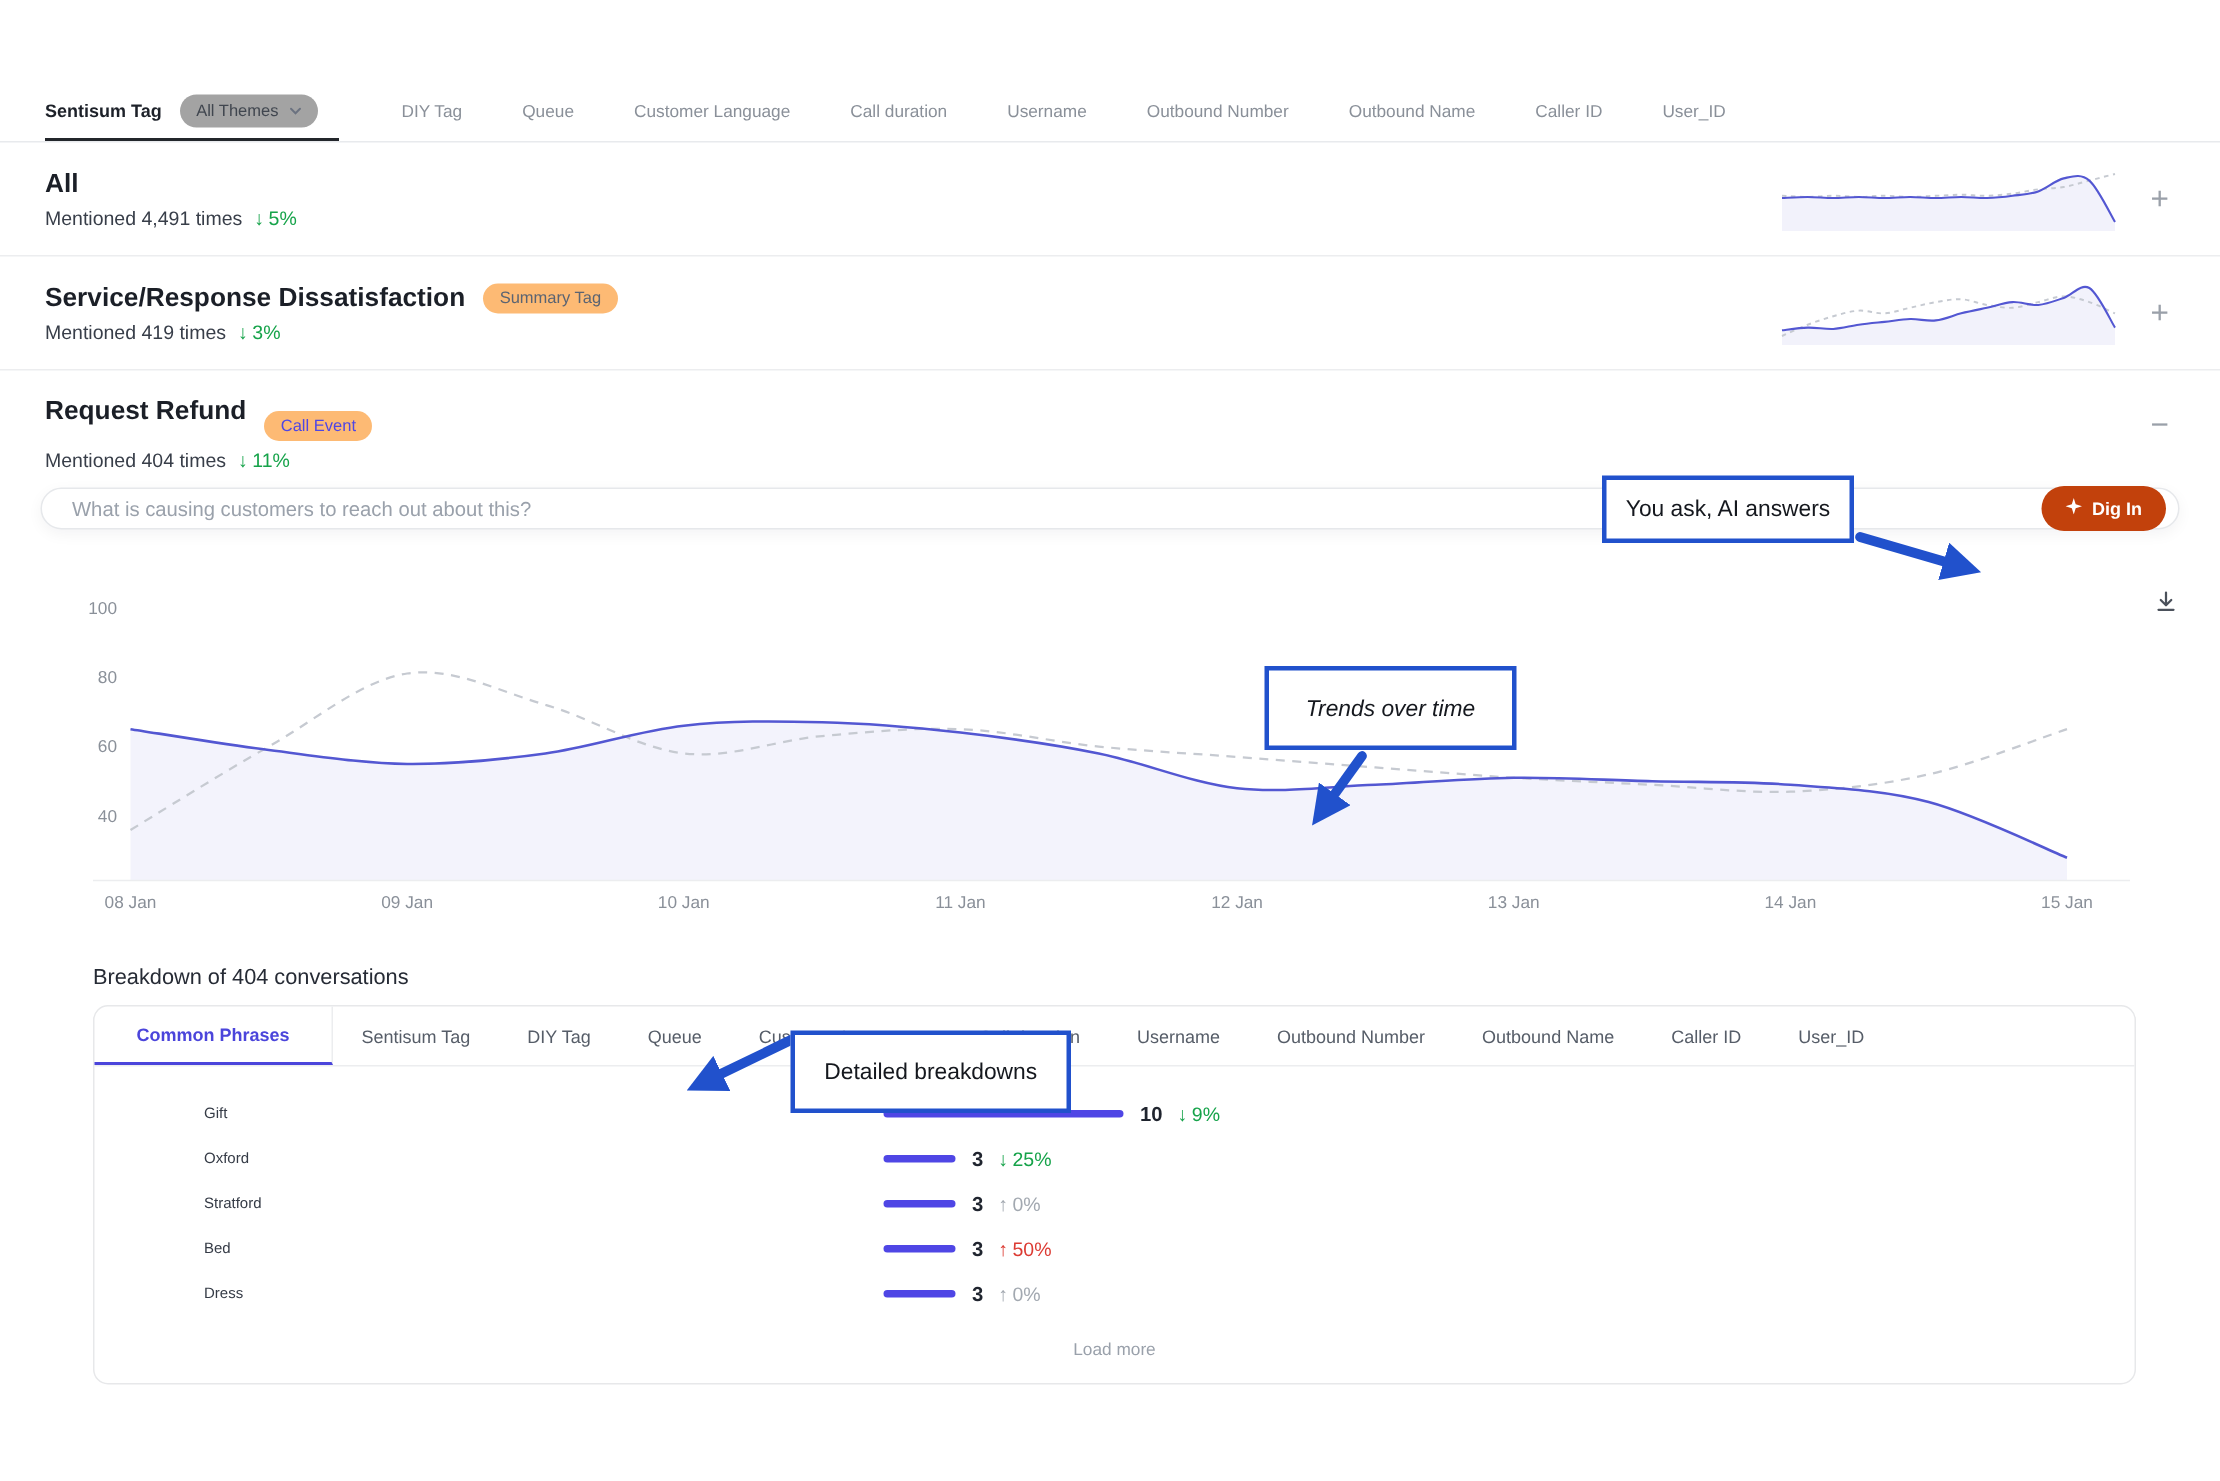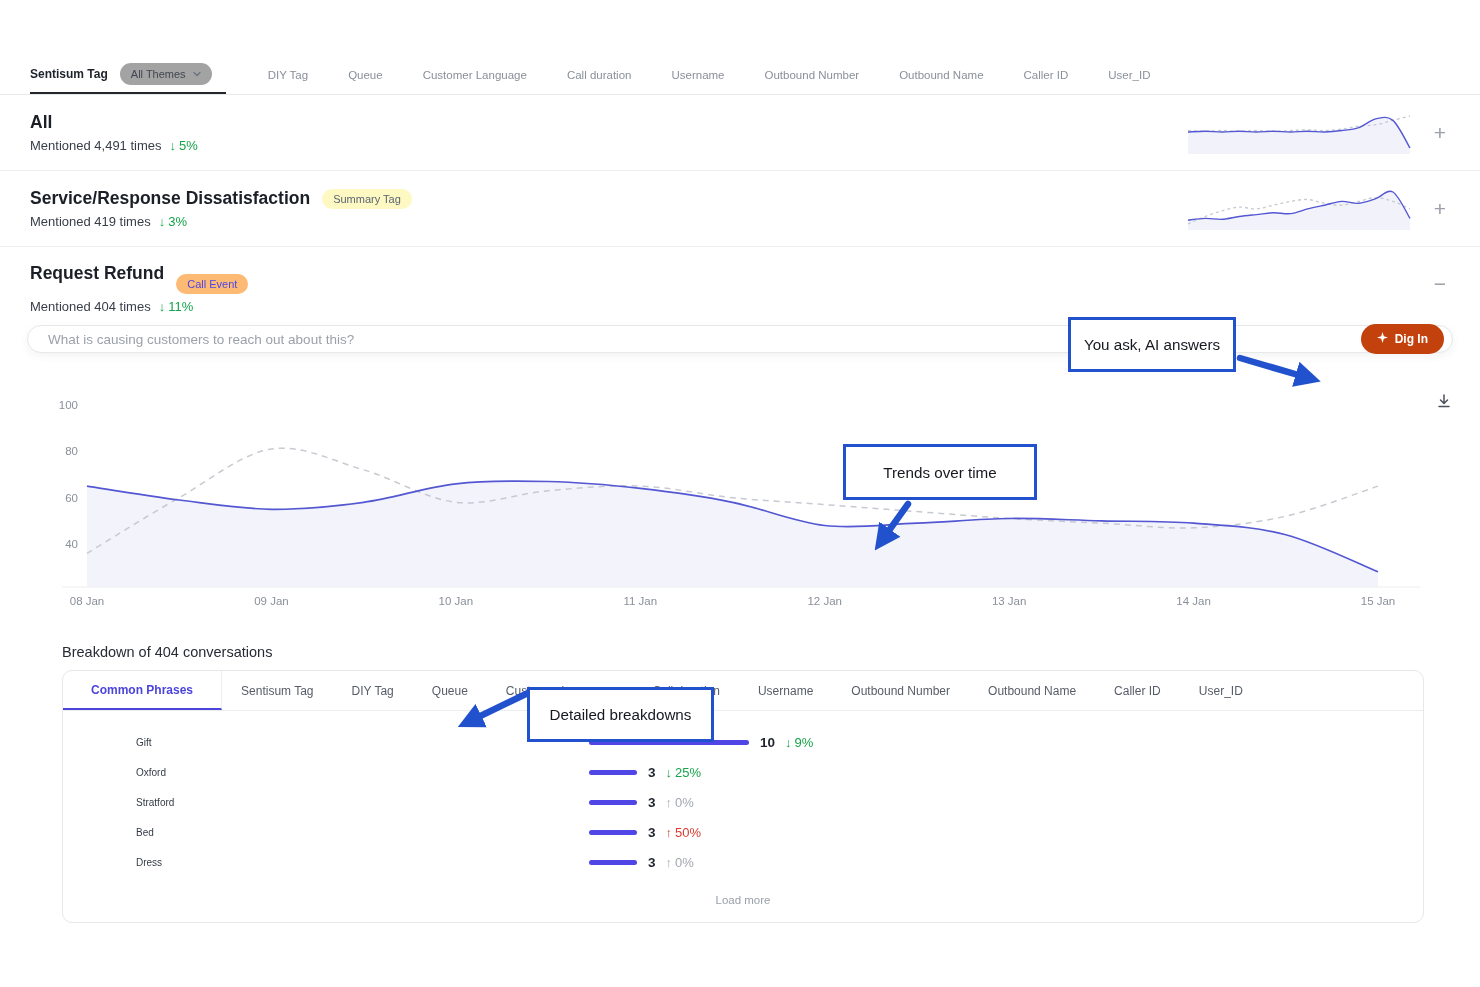--- a/index.html
+++ b/index.html
@@ -31,21 +31,21 @@
     display: flex; align-items: center; padding: 0 30px; height: 76px;
     border-bottom: 1px solid #ecedef;
   }
   .theme-row.expanded { border-bottom: none; height: 72px; }
   .theme-left { display: flex; flex-direction: column; gap: 5px; }
   .title-line { display: flex; align-items: center; gap: 12px; }
   .theme-title { font-size: 17.5px; font-weight: 700; color: #1b1f27; }
   .badge {
     font-size: 11px; padding: 4px 11px; border-radius: 12px; font-weight: 400;
   }
-  .badge-gray { background: #fef9c3; color: #5b6472; }
+  .badge-gray { background: #fdba74; color: #5b6472; }
   .badge-indigo { background: #fdba74; color: #4f46e5; margin-top: 21px; }
   .mention-line { display: flex; align-items: center; gap: 8px; font-size: 13px; color: #383e49; }
   .delta { font-size: 13px; display: inline-flex; gap: 3px; align-items: center; }
   .c-green { color: #16a34a; }
   .c-red   { color: #dc3b33; }
   .c-gray  { color: #a2a8b0; }
   .row-right { display: flex; align-items: center; gap: 16px; margin-left: auto; }
   .expander {
     background: none; border: none; font-size: 21px; color: #9aa0a9; cursor: pointer;
     line-height: 1; padding: 2px 4px;
@@ -332,26 +332,26 @@
           <span class="bd-delta c-gray">
             <span>↑</span>
             <span>0%</span>
           </span>
         </div>
       </div>
 
     <button class="load-more">Load more</button>
   </div>
 
-  <div class="callout" style="left:1068px; top:262px; width:168px; height:55px;">You ask, AI answers</div>
+  <div class="callout" style="left:1068px; top:262px; width:168px; height:45px;">You ask, AI answers</div>
   <svg class="callout-arrow" style="left:1232px; top:293px;" width="110" height="50">
     <line x1="8" y1="10" x2="80" y2="31" stroke="#2151cc" stroke-width="6.5" stroke-linecap="round" marker-end="url(#ah)"></line>
   </svg>
 
-  <div class="callout" style="left:843px; top:389px; width:194px; height:56px;">Trends over time</div>
+  <div class="callout" style="left:843px; top:389px; width:168px; height:56px;font-style:italic;">Trends over time</div>
   <svg class="callout-arrow" style="left:850px; top:443px;" width="80" height="70">
     <line x1="58" y1="6" x2="30" y2="45" stroke="#2151cc" stroke-width="6.5" stroke-linecap="round" marker-end="url(#ah)"></line>
   </svg>
 
   <div class="callout" style="left:527px; top:632px; width:187px; height:55px;">Detailed breakdowns</div>
   <svg class="callout-arrow" style="left:436px; top:626px;" width="105" height="60">
     <line x1="92" y1="12" x2="30" y2="42" stroke="#2151cc" stroke-width="6.5" stroke-linecap="round" marker-end="url(#ah)"></line>
   </svg>
 
 </div>

